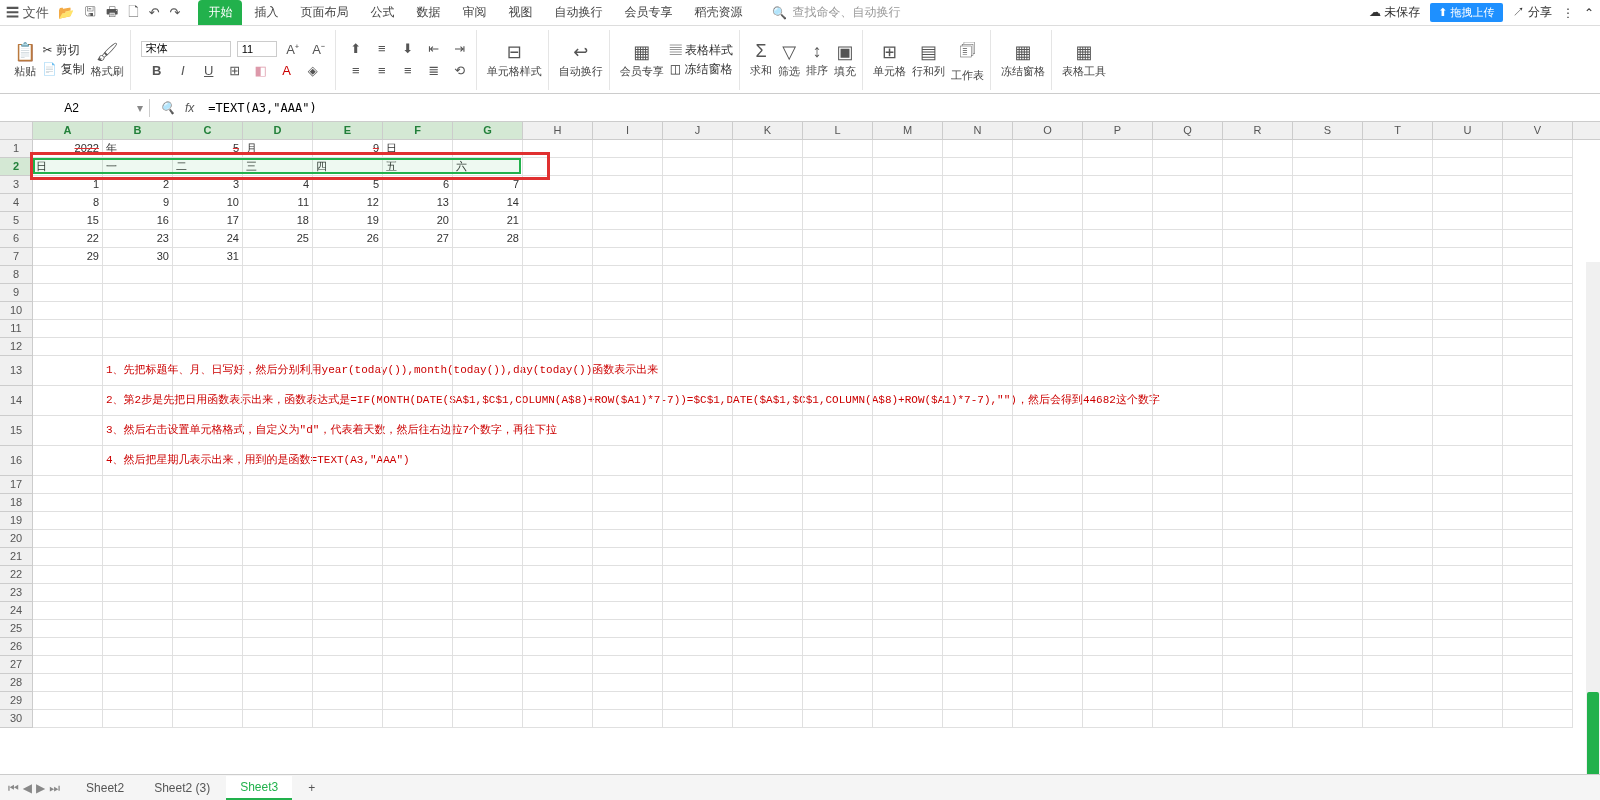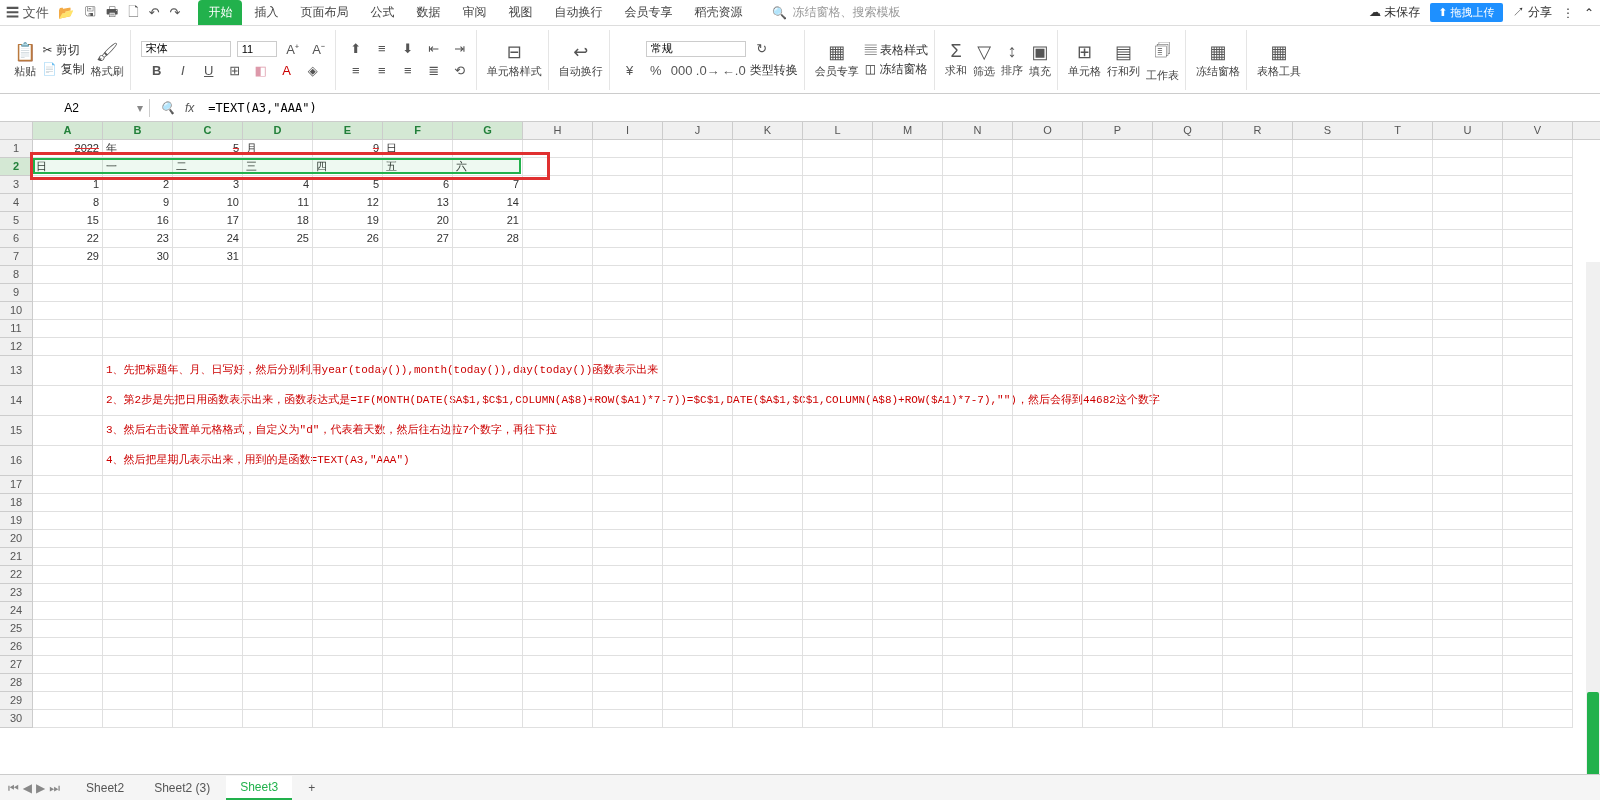--- a/index.html
+++ b/index.html
@@ -74,21 +74,21 @@
     <div class="tab">公式</div>
     <div class="tab">数据</div>
     <div class="tab">审阅</div>
     <div class="tab">视图</div>
     <div class="tab">自动换行</div>
     <div class="tab">会员专享</div>
     <div class="tab">稻壳资源</div>
   </div>
   <div class="search-area">
     <span>🔍</span>
-    <span>冻结窗格、搜索模板</span>
+    <span>查找命令、自动换行</span>
   </div>
   <div class="right-menu">
     <span>☁ <span>未保存</span></span>
     <span class="upload-btn">⬆ <span>拖拽上传</span></span>
     <span>↗ <span>分享</span></span>
     <span>⋮</span>
     <span>⌃</span>
   </div>
 </div>
 
@@ -152,34 +152,20 @@
     <div class="ribbon-btn">
         <span class="ribbon-icon">⊟</span>
         <span>单元格样式</span>
       </div>
   </div>
   <div class="ribbon-group">
     <div class="ribbon-btn">
         <span class="ribbon-icon">↩</span>
         <span>自动换行</span>
       </div>
-  </div>
-  <div class="ribbon-group">
-    <div class="ribbon-row">
-        <input class="num-select" value="常规" style="">
-        <span class="fmt-btn">↻</span>
-      </div>
-    <div class="ribbon-row">
-      <span class="fmt-btn">¥</span>
-      <span class="fmt-btn">%</span>
-      <span class="fmt-btn">000</span>
-      <span class="fmt-btn">.0→</span>
-      <span class="fmt-btn">←.0</span>
-      <span>类型转换</span>
-    </div>
   </div>
   <div class="ribbon-group">
     <div class="ribbon-row">
       <div class="ribbon-btn">
           <span class="ribbon-icon">▦</span>
           <span>会员专享</span>
         </div>
       <div style="display:flex;flex-direction:column;gap:2px;">
         <span>▤ <span>表格样式</span></span>
         <span>◫ <span>冻结窗格</span></span>

